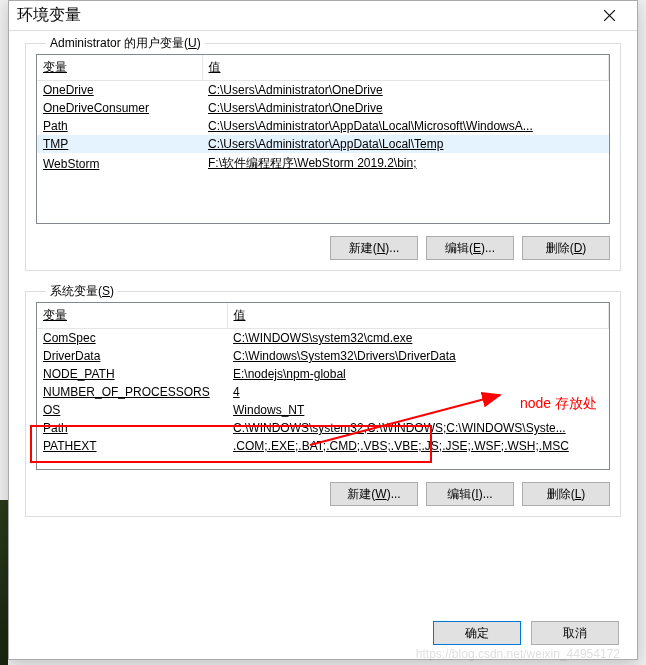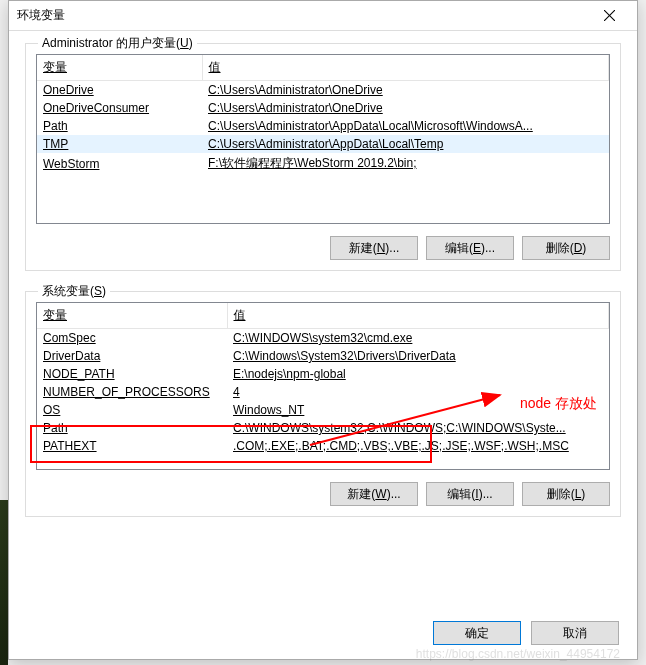--- a/index.html
+++ b/index.html
@@ -21,37 +21,37 @@
   border: 1px solid #aaa;
   box-shadow: 0 4px 16px rgba(0,0,0,.2);
 }
 .titlebar {
   height: 30px;
   display: flex;
   align-items: center;
   padding: 0 8px;
   border-bottom: 1px solid #ddd;
 }
-.titlebar .title { flex: 1; font-size: 12px; }
+.titlebar .title { flex: 1; font-size: 16px; }
 .close-btn {
   width: 40px; height: 28px;
   display: flex; align-items: center; justify-content: center;
   cursor: pointer;
 }
 .close-btn svg { width: 11px; height: 11px; stroke: #000; stroke-width: 1; }
 .content { padding: 12px 16px 16px; }
 .fieldset {
   border: 1px solid #ddd;
   padding: 10px;
   margin-bottom: 20px;
   position: relative;
 }
 .legend {
   position: absolute;
-  top: -9px; left: 12px;
+  top: -9px; left: 20px;
   background: #fff;
   padding: 0 4px;
   font-size: 12px;
 }
 .legend .hk { text-decoration: underline; }
 .table-wrap {
   border: 1px solid #828790;
   background: #fff;
   height: 170px;
   overflow: hidden;

